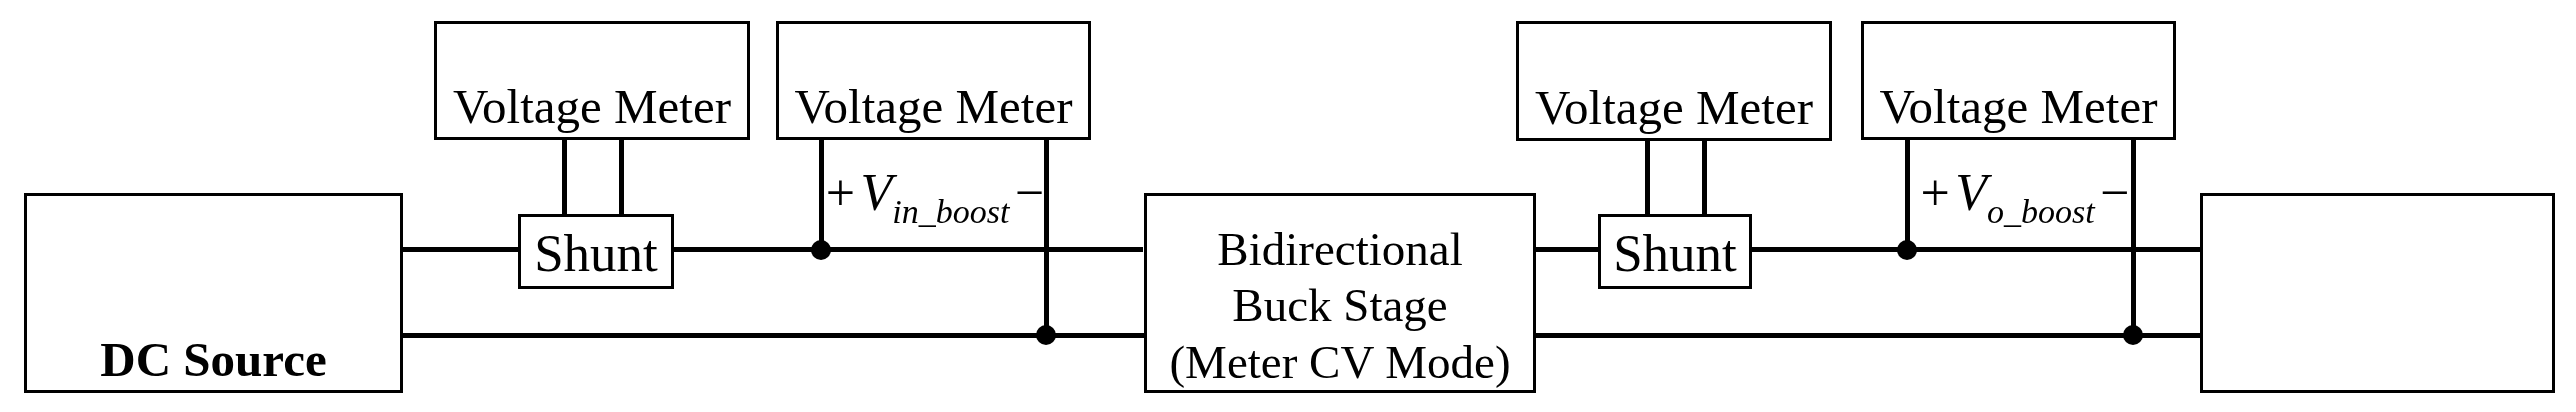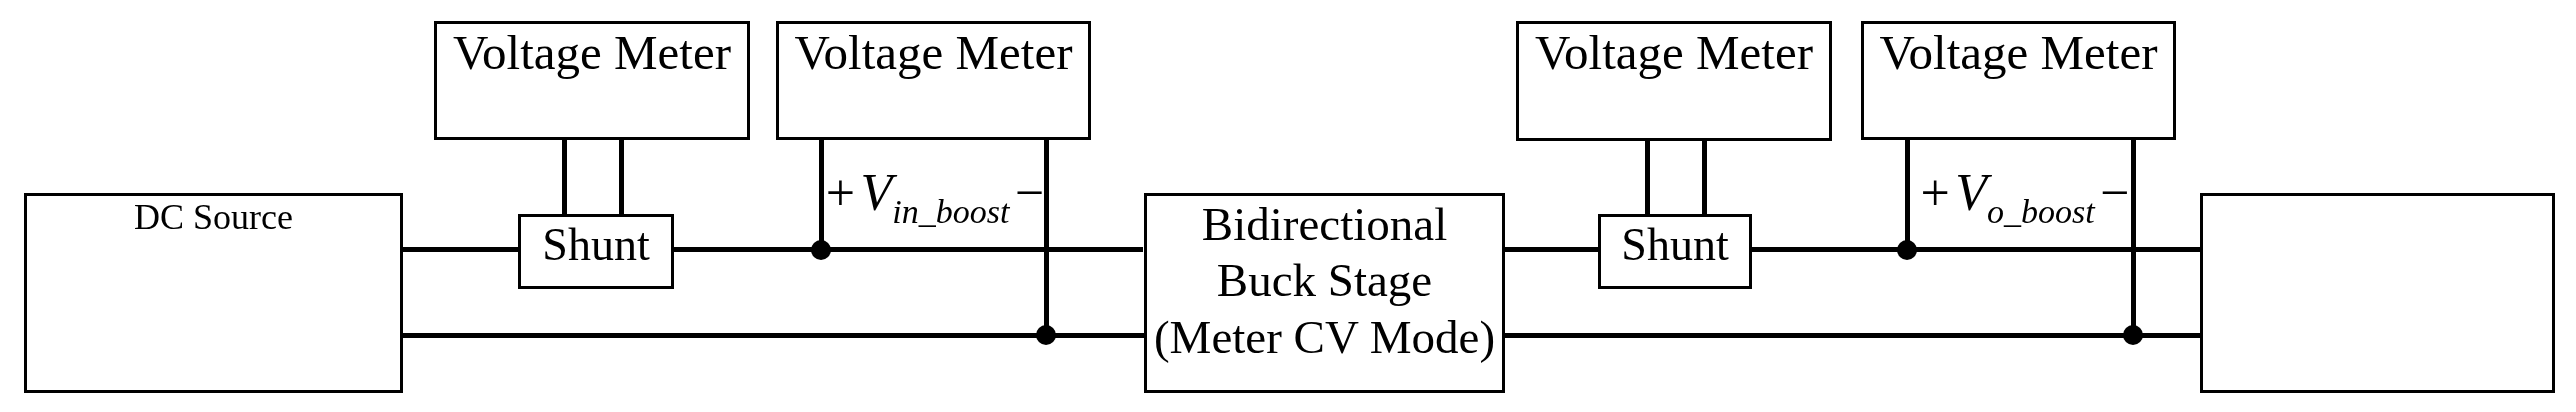--- a/index.html
+++ b/index.html
@@ -17,33 +17,33 @@
     overflow: hidden;
   }
   .box {
     position: absolute;
     box-sizing: border-box;
     border: 3.6px solid #000000;
     background: #ffffff;
     display: flex;
     flex-direction: column;
     align-items: center;
-    justify-content: flex-start;
+    justify-content: flex-end;
     text-align: center;
     z-index: 3;
   }
   .box .lbl {
     display: block;
     line-height: 1.2;
     white-space: nowrap;
   }
   .fs-meter { font-size: 49px; }
-  .fs-big   { font-size: 36px; }
+  .fs-big   { font-size: 49px; font-weight: bold; }
   .fs-buck  { font-size: 47px; }
-  .fs-shunt { font-size: 46px; }
+  .fs-shunt { font-size: 53px; }
   .wire {
     position: absolute;
     background: #000000;
     z-index: 1;
   }
   .wire.h { height: 5.4px; }
   .wire.v { width: 4.5px; }
   .dot {
     position: absolute;
     width: 20px;
@@ -91,21 +91,21 @@
   </div>
 
   <div class="box" style="left:518px; top:214px; width:156px; height:75px;">
     <span class="lbl fs-shunt">Shunt</span>
   </div>
 
   <div class="box" style="left:776px; top:20.7px; width:315px; height:119px;">
     <span class="lbl fs-meter">Voltage Meter</span>
   </div>
 
-  <div class="box" style="left:1144px; top:193px; width:361px; height:200px;">
+  <div class="box" style="left:1144px; top:193px; width:392px; height:200px;">
     <span class="lbl fs-buck">Bidirectional</span>
     <span class="lbl fs-buck">Buck Stage</span>
     <span class="lbl fs-buck">(Meter CV Mode)</span>
   </div>
 
   <div class="box" style="left:1516px; top:20.7px; width:316px; height:120px;">
     <span class="lbl fs-meter">Voltage Meter</span>
   </div>
 
   <div class="box" style="left:1598px; top:214px; width:154px; height:75px;">

